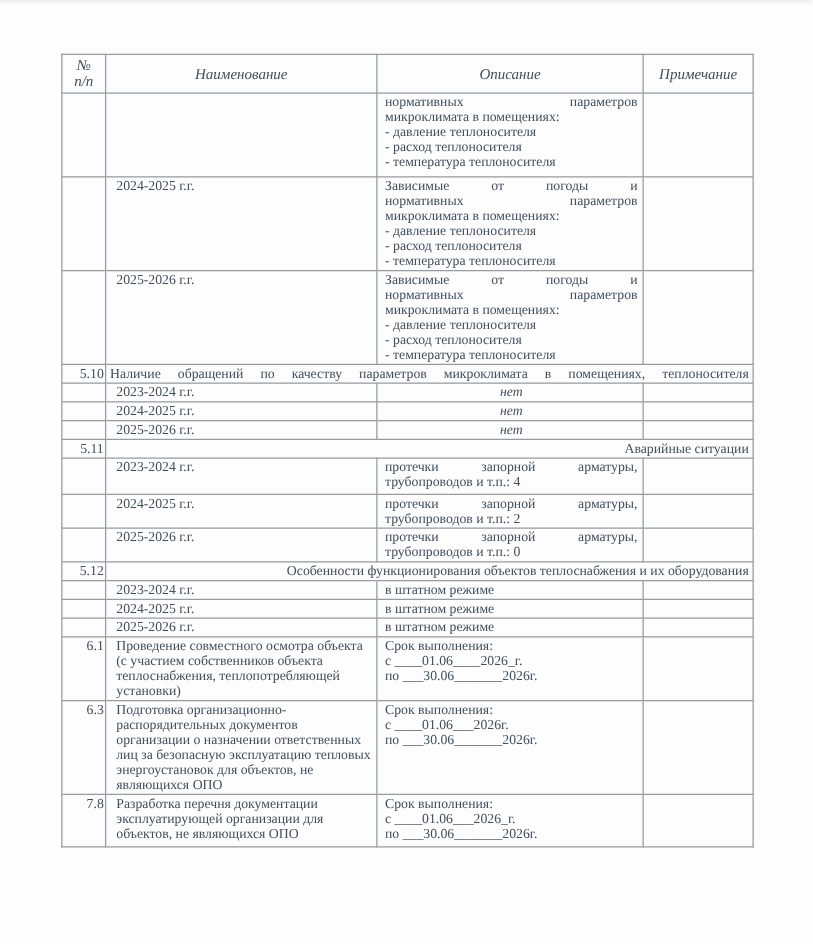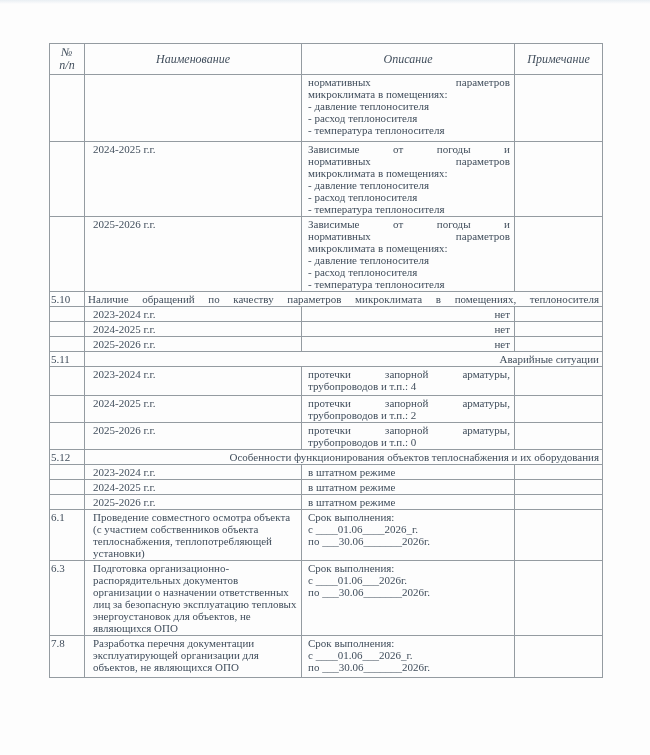--- a/index.html
+++ b/index.html
@@ -20,22 +20,22 @@
   }
   col.c1{width:35px;} col.c2{width:217px;} col.c3{width:213px;} col.c4{width:88px;}
   td,th{
     border:1px solid #949ba1;
     padding:1px 4px 1px 6px;
     vertical-align:middle;
     overflow:hidden;
   }
   th{font-weight:normal;font-style:italic;font-size:12px;line-height:13px;text-align:center;padding:2px 2px;}
   .vt{vertical-align:top;}
-  .num{text-align:left;padding:1px 1px;}
-  .center{text-align:right;}
+  .num{text-align:right;padding:1px 1px;}
+  .center{text-align:center;font-style:italic;}
   .jl{text-align:justify;text-align-last:justify;}
   .span-title{text-align:right;padding:1px 3px;}
   .sec-title{font-weight:bold;text-align:center;}
   .h-hdr{height:25px;} .h-cont{height:67px;} .h-w{height:73px;}
   .h-s{height:13px;} .h-s2{height:15px;}
   .h-p1{height:29px;} .h-p{height:27px;}
   .h-61{height:47px;} .h-62{height:36px;} .h-63{height:72px;} .h-64{height:42px;}
   .name-cell{padding-left:8px;}
 </style>
 </head>

